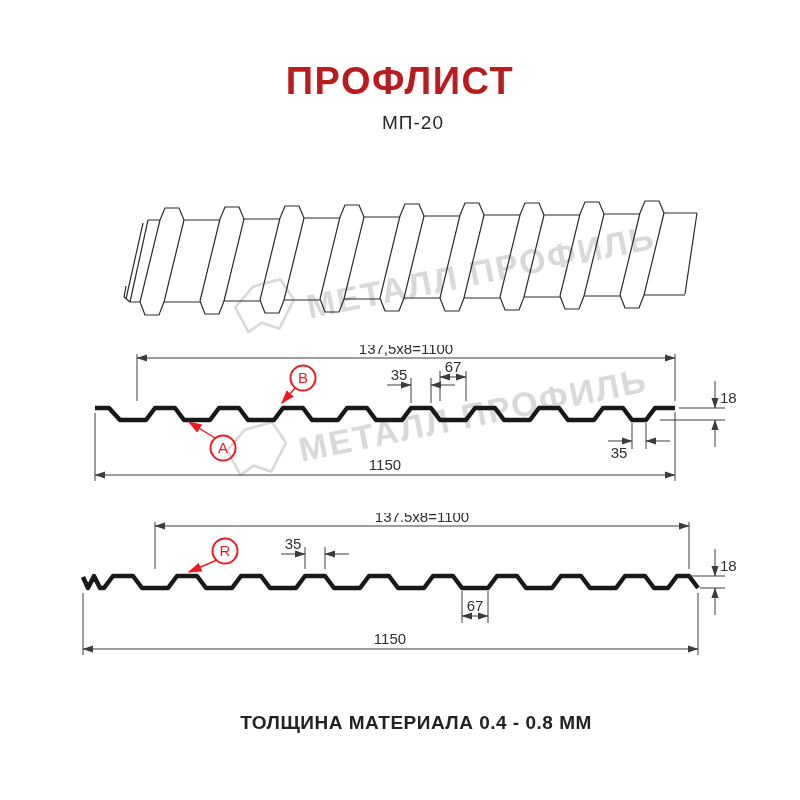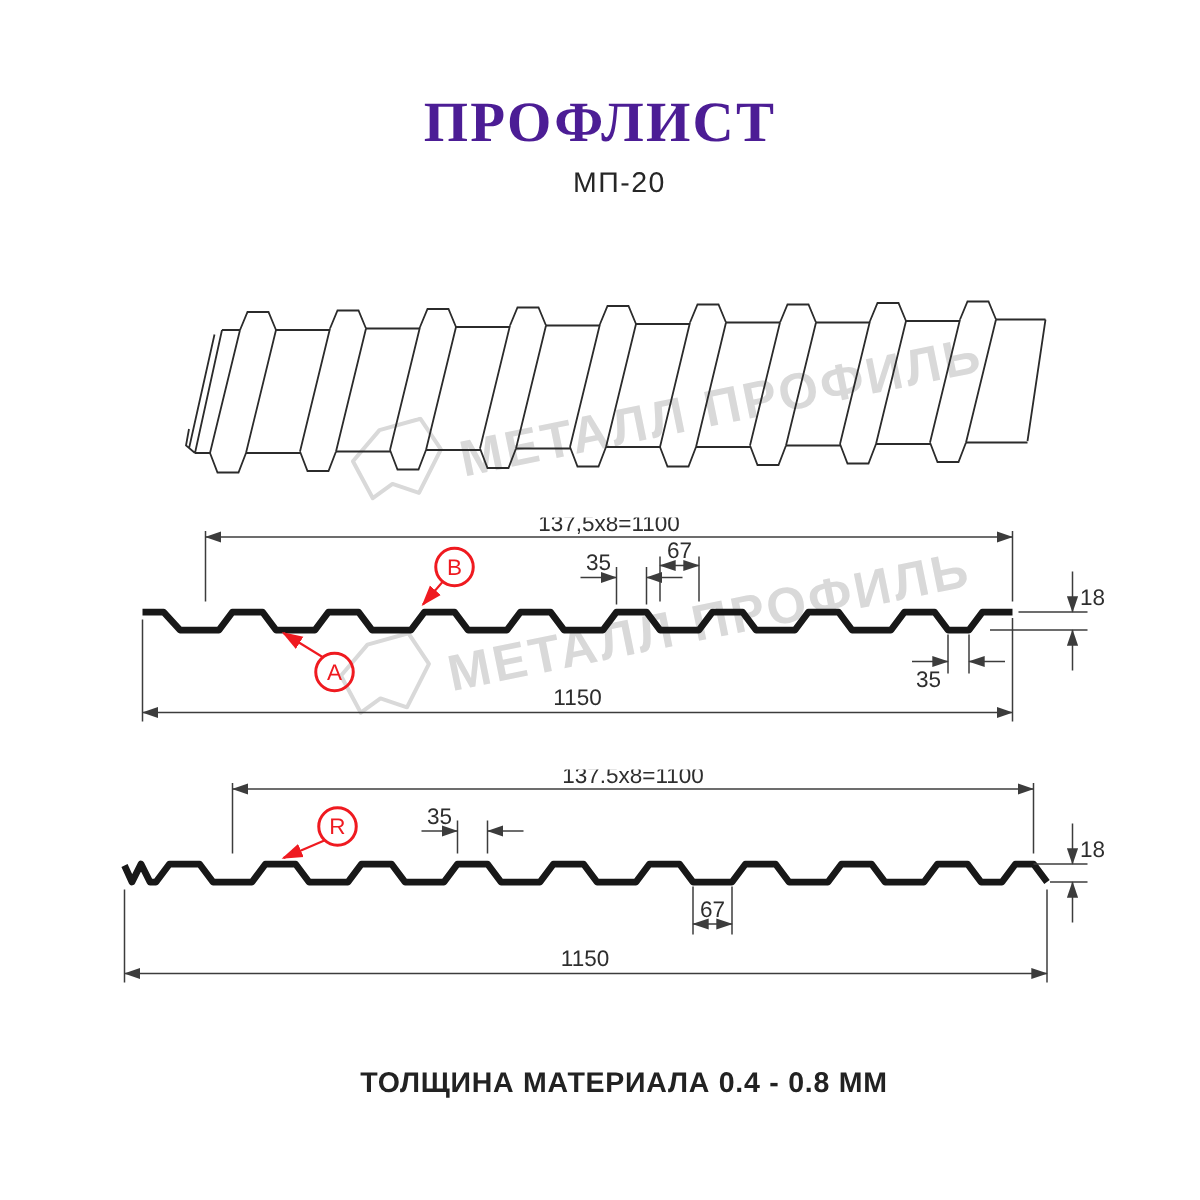--- a/index.html
+++ b/index.html
@@ -1,19 +1,19 @@
 <!DOCTYPE html>
 <html><head>
 <meta charset="utf-8">
 <style>
   html,body{margin:0;padding:0;background:#fff;}
   .page{position:relative;width:800px;height:800px;background:#fff;overflow:hidden;
         font-family:"Liberation Sans",sans-serif;}
   .title{position:absolute;top:60px;left:0;width:100%;text-align:center;
-         font-size:38px;font-weight:700;color:#4c1d95;letter-spacing:1.5px;font-family:Liberation Serif, serif;}
+         font-size:38px;font-weight:700;color:#b91c1c;letter-spacing:1.5px;}
   .subtitle{position:absolute;top:112px;left:0;width:100%;text-align:center;
             font-size:19px;font-weight:500;color:#262626;letter-spacing:1px;margin-left:13px;}
   .watermark{position:absolute;display:flex;align-items:flex-end;gap:10px;
              color:#d9d9d9;transform:rotate(-11.5deg);transform-origin:0 100%;
              pointer-events:none;}
   .watermark .wm-text{font-size:34px;font-weight:700;letter-spacing:2px;white-space:nowrap;
                       line-height:1;}
   .wm1{left:240px;top:287px;}
   .wm2{left:232px;top:430px;}
   .sheet3d{position:absolute;left:100px;top:198px;}

